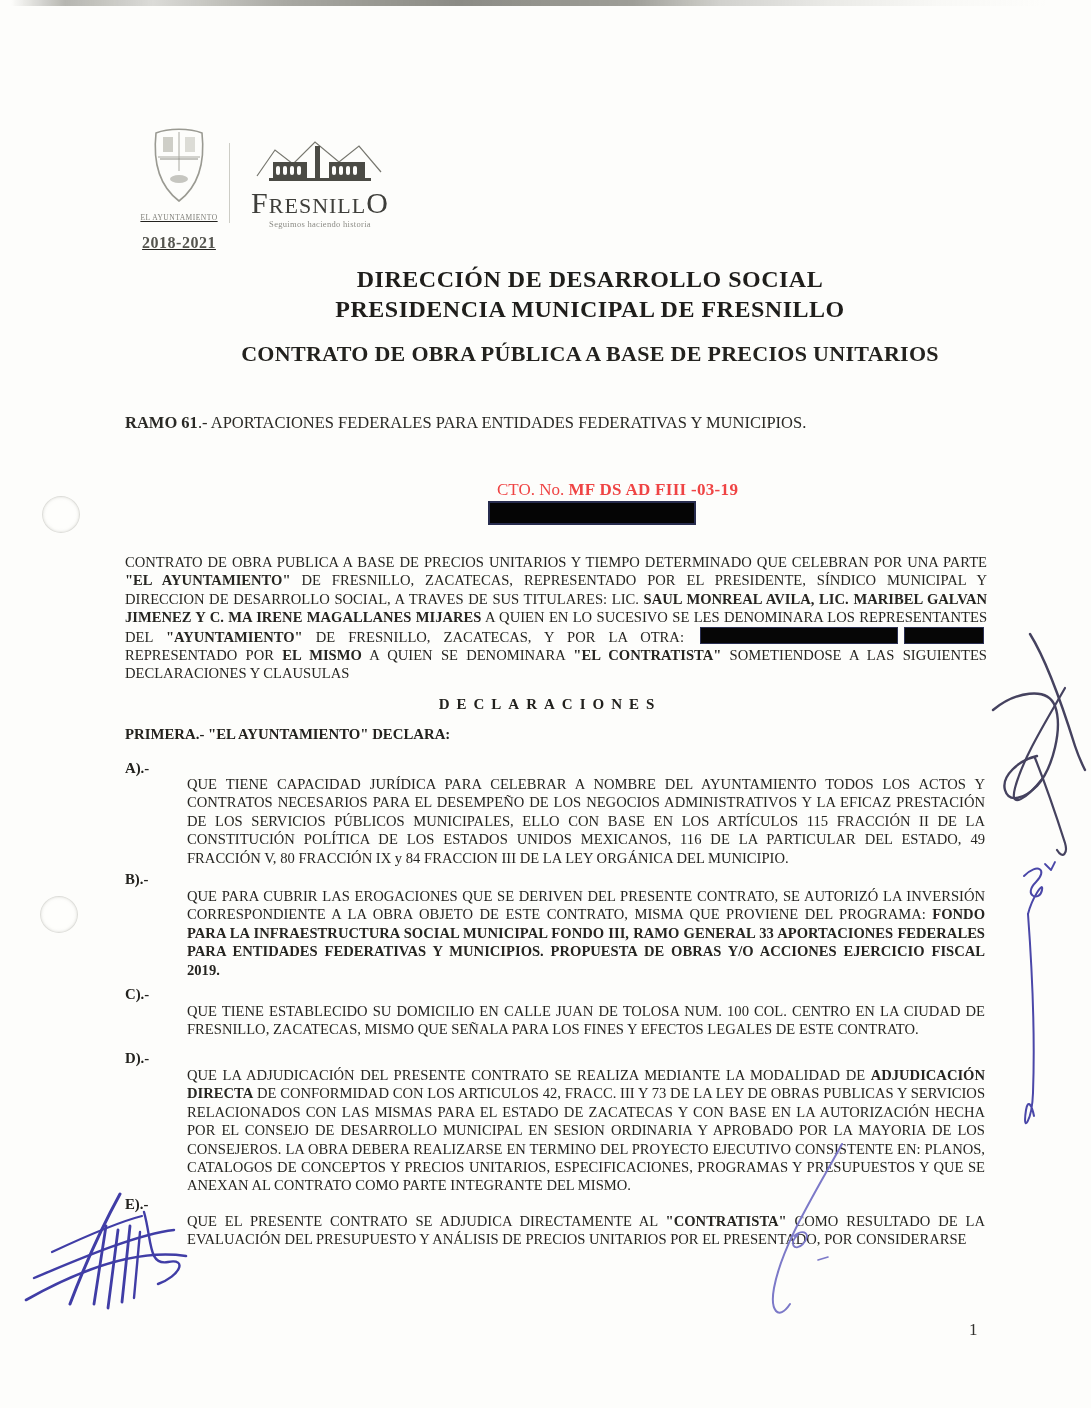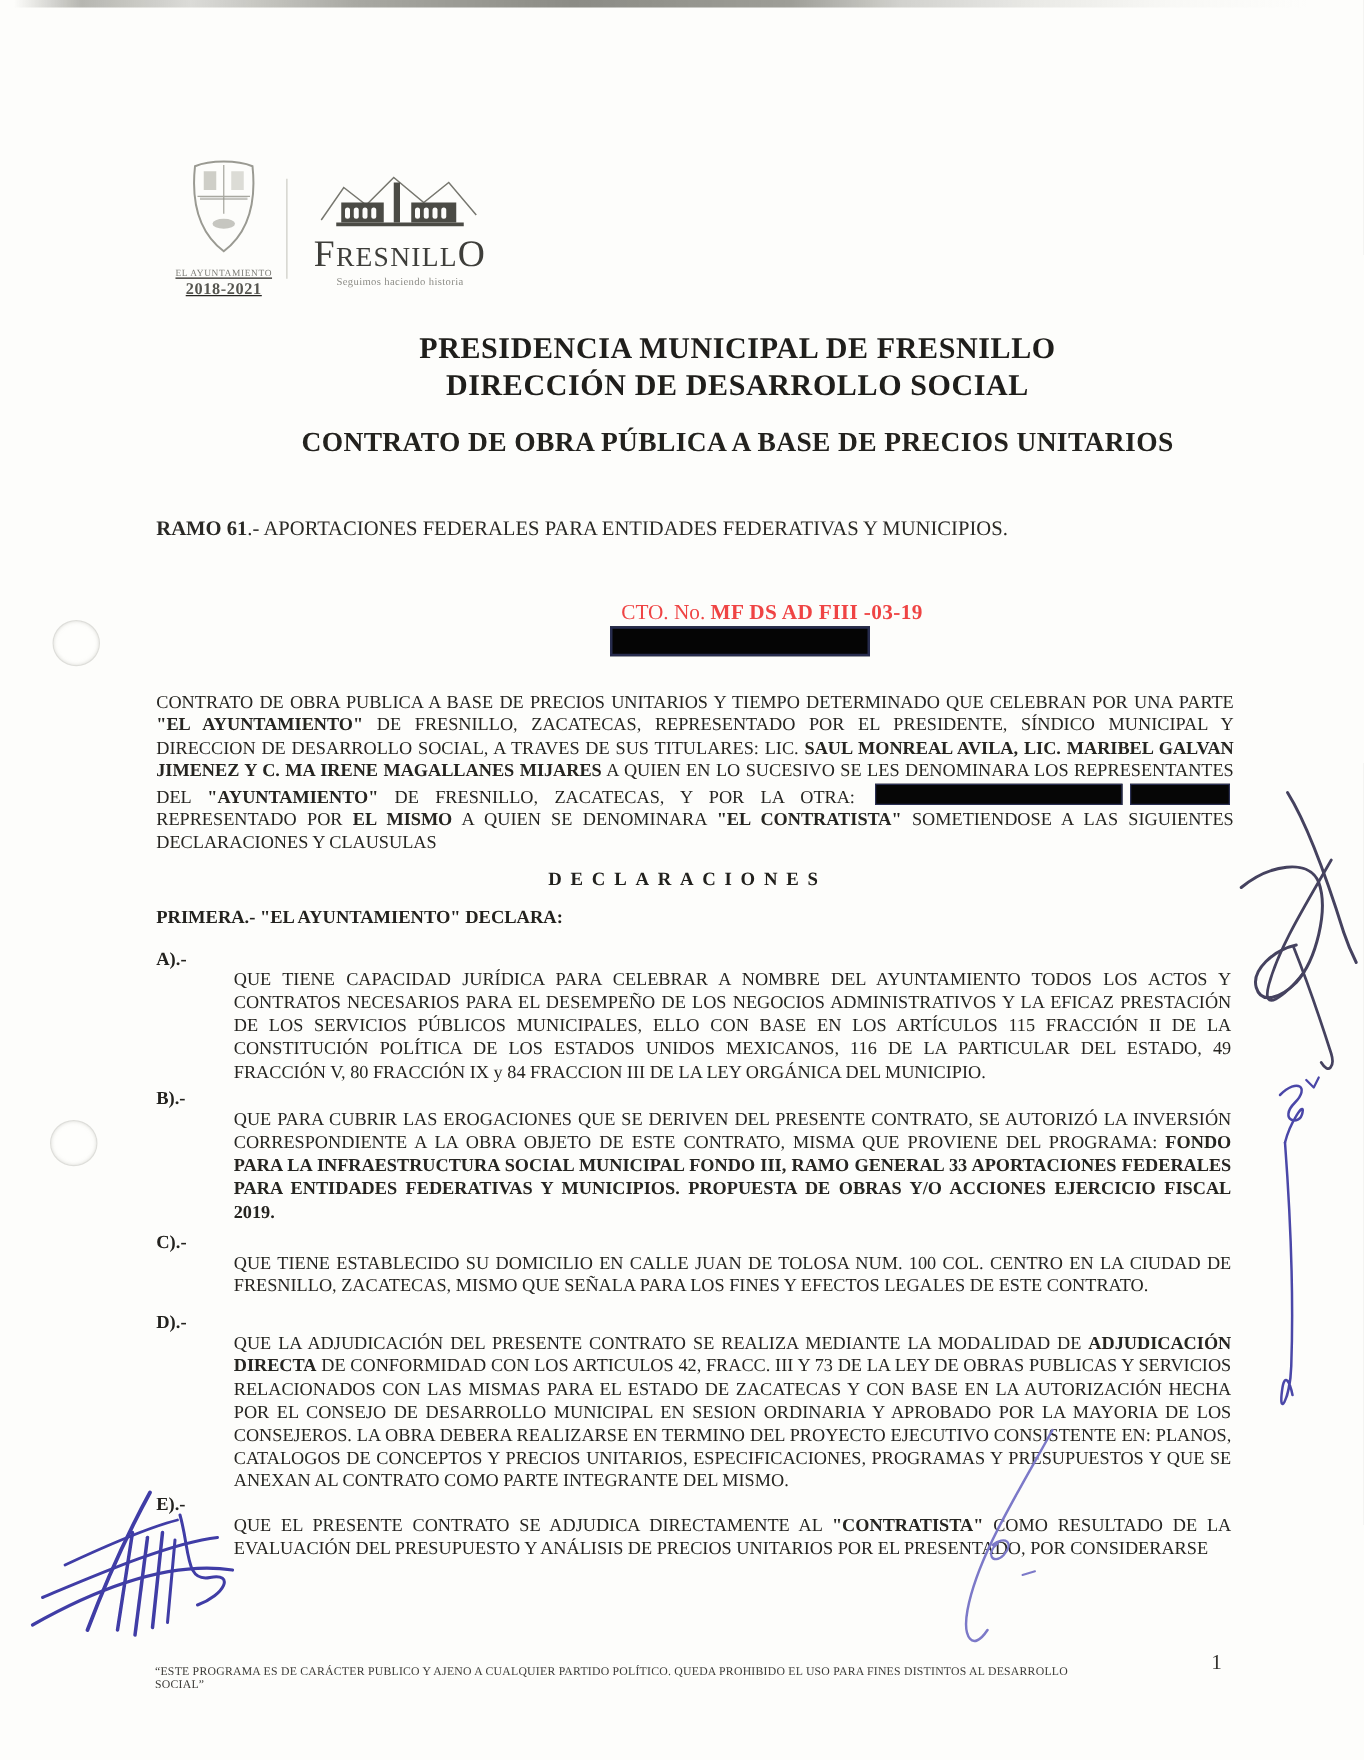--- a/index.html
+++ b/index.html
@@ -20,21 +20,21 @@
     filter:blur(.6px);
   }
   .hole-punch{
     position:absolute;width:36px;height:35px;border-radius:50%;
     border:1.5px solid #dededa;background:#fefefc;
     box-shadow:inset 0 0 3px rgba(190,190,184,.5);
   }
   
   .crest{position:absolute;left:136px;top:127px;width:86px;text-align:center;text-decoration:underline;}
   .crest-caption{font-size:7.5px;color:#7d7d77;letter-spacing:.5px;margin-top:2px;}
-  .crest-years{font-size:13px;color:#55554f;font-weight:bold;margin-top:0px;letter-spacing:.5px;}
+  .crest-years{font-size:16px;color:#55554f;font-weight:bold;margin-top:12px;letter-spacing:.5px;}
   .logo-divider{position:absolute;left:229px;top:143px;width:1px;height:80px;background:#cdcdc6;}
   .brandblock{position:absolute;left:240px;top:136px;width:160px;text-align:center;}
   .brand-word{color:#3e3e3a;line-height:1;white-space:nowrap;letter-spacing:1px;}
   .brand-word .big{font-size:30px;}
   .brand-word .mid{font-size:22px;}
   .brand-tagline{font-size:8.5px;color:#8b8b85;margin-top:1px;letter-spacing:.3px;}
   
   .doc-title{position:absolute;left:90px;top:264px;width:1000px;text-align:center;
     font-weight:bold;font-size:24px;line-height:30px;letter-spacing:.5px;color:#1f1e1b;}
   .doc-subtitle{position:absolute;left:90px;top:341px;width:1000px;text-align:center;
@@ -109,22 +109,22 @@
         <rect x="91" y="30" width="4" height="9" rx="2"></rect>
           <rect x="98" y="30" width="4" height="9" rx="2"></rect>
       </g>
       <rect x="14" y="42" width="102" height="3" fill="#4b4b45"></rect>
     </svg>
     <div class="brand-word"><span class="big">F</span><span class="mid">RESNILL</span><span class="big">O</span></div>
     <div class="brand-tagline">Seguimos haciendo historia</div>
   </div>
 
   <div class="doc-title">
+    <div>DIRECCIÓN DE DESARROLLO SOCIAL</div>
     <div>PRESIDENCIA MUNICIPAL DE FRESNILLO</div>
-    <div>DIRECCIÓN DE DESARROLLO SOCIAL</div>
   </div>
   <div class="doc-subtitle">CONTRATO DE OBRA PÚBLICA A BASE DE PRECIOS UNITARIOS</div>
 
   <div class="ramo">
     <div><b>RAMO 61</b><span>.- APORTACIONES FEDERALES PARA ENTIDADES FEDERATIVAS Y MUNICIPIOS.</span></div>
   </div>
 
   <div class="cto-line"><span>CTO. No. </span><b>MF DS AD FIII -03-19</b></div>
   <div class="redaction-block"></div>
 
@@ -141,21 +141,20 @@
 
   <div class="item-label" style="top:986px;">C).-</div>
   <div class="para item-body" style="top:1002px;"><span>QUE TIENE ESTABLECIDO SU DOMICILIO EN CALLE JUAN DE TOLOSA NUM. 100 COL. CENTRO EN LA CIUDAD DE FRESNILLO, ZACATECAS, MISMO QUE SEÑALA PARA LOS FINES Y EFECTOS LEGALES DE ESTE CONTRATO.</span></div>
 
   <div class="item-label" style="top:1050px;">D).-</div>
   <div class="para item-body" style="top:1066px;"><span>QUE LA ADJUDICACIÓN DEL PRESENTE CONTRATO SE REALIZA MEDIANTE LA MODALIDAD DE </span><b>ADJUDICACIÓN DIRECTA</b><span> DE CONFORMIDAD CON LOS ARTICULOS 42, FRACC. III Y 73 DE LA LEY DE OBRAS PUBLICAS Y SERVICIOS RELACIONADOS CON LAS MISMAS PARA EL ESTADO DE ZACATECAS Y CON BASE EN LA AUTORIZACIÓN HECHA POR EL CONSEJO DE DESARROLLO MUNICIPAL EN SESION ORDINARIA Y APROBADO POR LA MAYORIA DE LOS CONSEJEROS. LA OBRA DEBERA REALIZARSE EN TERMINO DEL PROYECTO EJECUTIVO CONSISTENTE EN: PLANOS, CATALOGOS DE CONCEPTOS Y PRECIOS UNITARIOS, ESPECIFICACIONES, PROGRAMAS Y PRESUPUESTOS Y QUE SE ANEXAN AL CONTRATO COMO PARTE INTEGRANTE DEL MISMO.</span></div>
 
   <div class="item-label" style="top:1196px;">E).-</div>
   <div class="para item-body" style="top:1212px;"><span>QUE EL PRESENTE CONTRATO SE ADJUDICA DIRECTAMENTE AL </span><b>"CONTRATISTA"</b><span> COMO RESULTADO DE LA EVALUACIÓN DEL PRESUPUESTO Y ANÁLISIS DE PRECIOS UNITARIOS POR EL PRESENTADO, POR CONSIDERARSE</span></div>
 
-  <div class="footer-note">“ESTE PROGRAMA ES DE CARÁCTER PUBLICO Y AJENO A CUALQUIER PARTIDO POLÍTICO. QUEDA PROHIBIDO EL USO PARA FINES DISTINTOS AL DESARROLLO SOCIAL”</div>
   <div class="page-number">1</div>
 
   <svg class="sig" style="left:975px;top:628px;" width="112" height="245" viewBox="0 0 112 245">
     <path d="M55,6 C70,30 85,70 100,118 C104,130 108,138 110,142" stroke="#45425f" stroke-width="2.4"></path>
     <path d="M18,82 C40,64 72,58 80,78 C88,100 78,140 62,158 C50,170 34,176 30,162 C26,148 44,132 62,128" stroke="#45425f" stroke-width="2.4"></path>
     <path d="M90,60 C70,95 48,130 40,160 C34,183 52,170 68,150" stroke="#45425f" stroke-width="2.2"></path>
     <path d="M60,130 C72,160 82,190 90,215 C93,225 88,232 82,222" stroke="#45425f" stroke-width="2.2"></path>
     <path d="M70,236 L76,242 L80,234" stroke="#4a47a8" stroke-width="1.8"></path>
   </svg>
 

